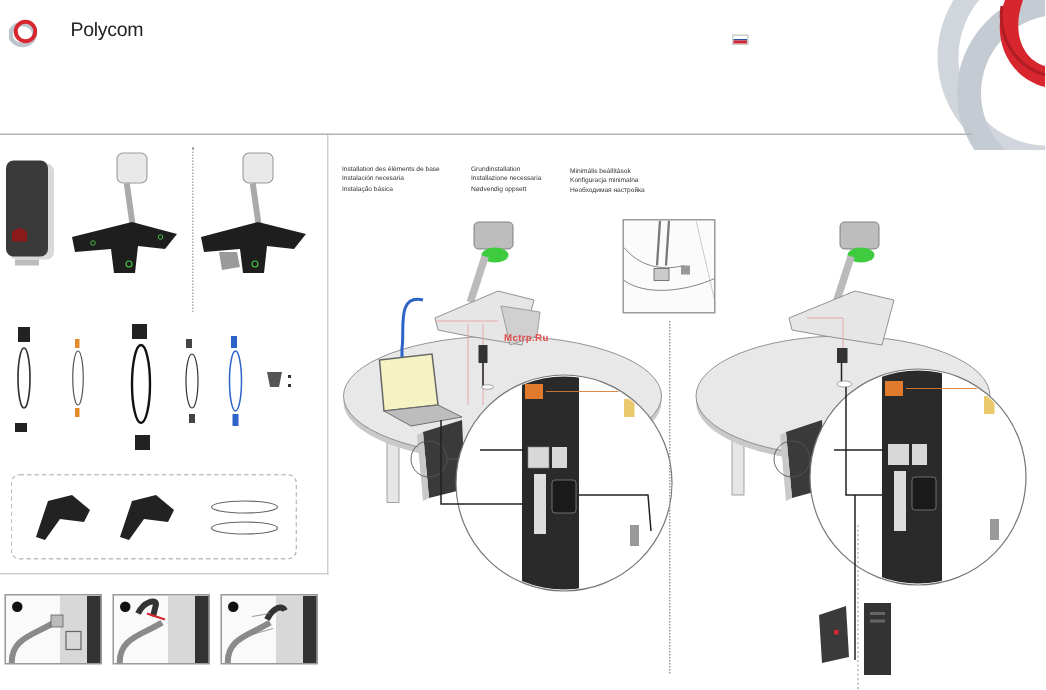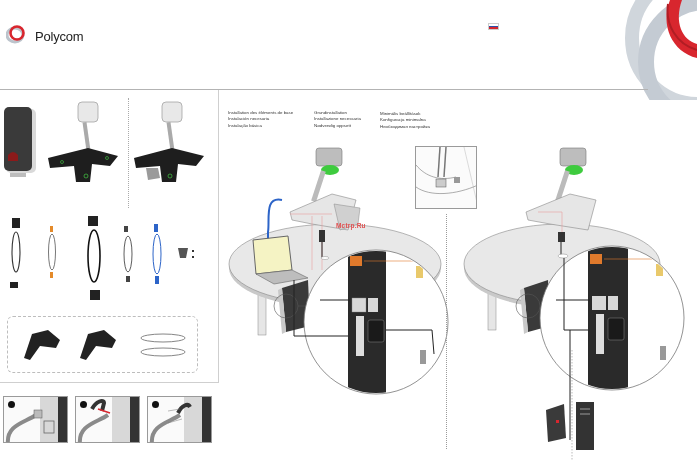--- a/index.html
+++ b/index.html
@@ -1,21 +1,21 @@
 <!DOCTYPE html>
 <html><head>
 <meta charset="utf-8">
 <style>
   * { box-sizing: border-box; margin: 0; padding: 0; }
   html, body { width: 697px; height: 460px; background: #ffffff; overflow: hidden; }
   body { position: relative; font-family: "Liberation Sans", sans-serif; color: #222; }
   .abs { position: absolute; }
 
   
-  .logo { left: 6px; top: 24px; display: flex; align-items: flex-end; gap: 9px; }
+  .logo { left: 6px; top: 12px; display: flex; align-items: flex-start; gap: 21px; }
   .logo-text { font-size: 13px; color: #222; letter-spacing: -0.2px; }
   .flag { left: 488px; top: 23px; width: 11px; height: 7px; display: flex; flex-direction: column; border: 0.5px solid #ccc; }
   .flag span { flex: 1; }
   .swirl { left: 610px; top: 0; width: 87px; height: 100px; overflow: hidden; }
   .hrule { left: 0; top: 89px; width: 648px; height: 1px; background: #b3b3b3; }
 
   
   .left-panel { left: 0; top: 90px; width: 219px; height: 293px; border-right: 1px solid #cfcfcf; border-bottom: 1px solid #cfcfcf; }
   .dash-v1 { left: 128px; top: 98px; width: 0; height: 110px; border-left: 1px dotted #aaa; }
   .acc-box { left: 7px; top: 316px; width: 191px; height: 57px; border: 1px dashed #bdbdbd; border-radius: 6px; }

